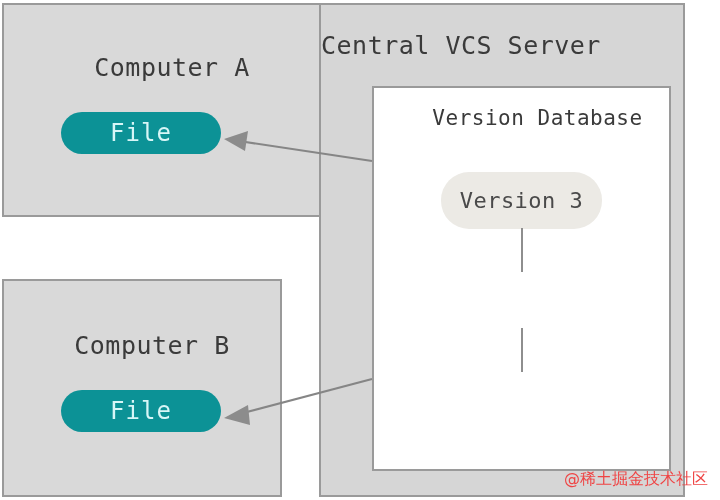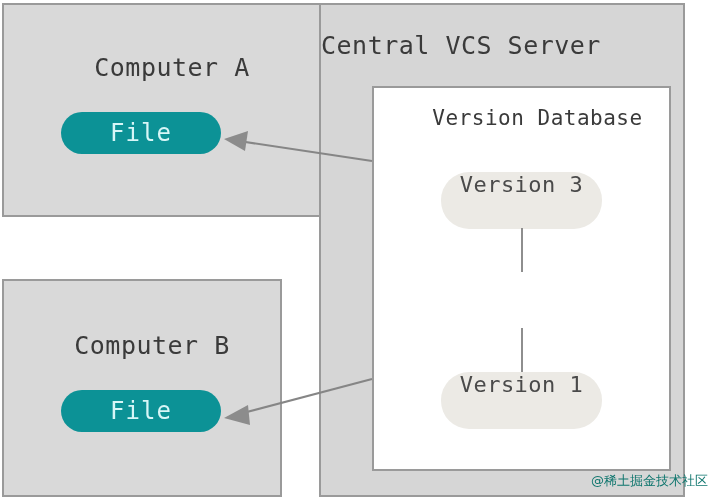--- a/index.html
+++ b/index.html
@@ -110,20 +110,21 @@
     position: absolute;
     left: 441px;
     width: 161px;
     height: 57px;
     border-radius: 28px;
     background: #eceae5;
     color: #4a4a4a;
     font-size: 22px;
     letter-spacing: 0.5px;
     display: flex;
+    align-items: center;
     justify-content: center;
     box-sizing: border-box;
   }
   #version-node-0 { top: 172px; }
   #version-node-1 { top: 272px; }
   #version-node-2 { top: 372px; }
 
   .version-link {
     position: absolute;
     left: 521px;
@@ -143,22 +144,22 @@
     height: 500px;
     pointer-events: none;
   }
 
   
   #watermark {
     position: absolute;
     right: 12px;
     bottom: 10px;
     font-family: "DejaVu Sans", "Liberation Sans", sans-serif;
-    font-size: 13px;
-    color: #0f766e;
+    font-size: 16px;
+    color: #ef4444;
     white-space: nowrap;
   }
 </style>
 </head>
 <body>
 
 <div id="canvas">
 
   <div class="client-panel" id="computer-a-panel">
     <div class="panel-title">Computer A</div>
@@ -182,23 +183,20 @@
     <div id="version-db-title">Version Database</div>
   </div>
 
   <div class="version-node" id="version-node-0">
     <span>Version 3</span>
   </div>
   <div class="version-link" id="version-link-0"></div>
 
   <div class="version-link" id="version-link-1"></div>
 
-  <div class="version-node" id="version-node-2">
-    <span>Version 1</span>
-  </div>
 
   <svg id="arrow-layer" viewBox="0 0 720 500">
 
     <g>
       <line x1="372" y1="161" x2="239" y2="141" stroke="#868686" stroke-width="2.2"></line>
       <polygon points="224,139 248,131 245,151" fill="#8c8c8c"></polygon>
     </g>
 
     <g>
       <line x1="372" y1="379" x2="239" y2="414" stroke="#868686" stroke-width="2.2"></line>

